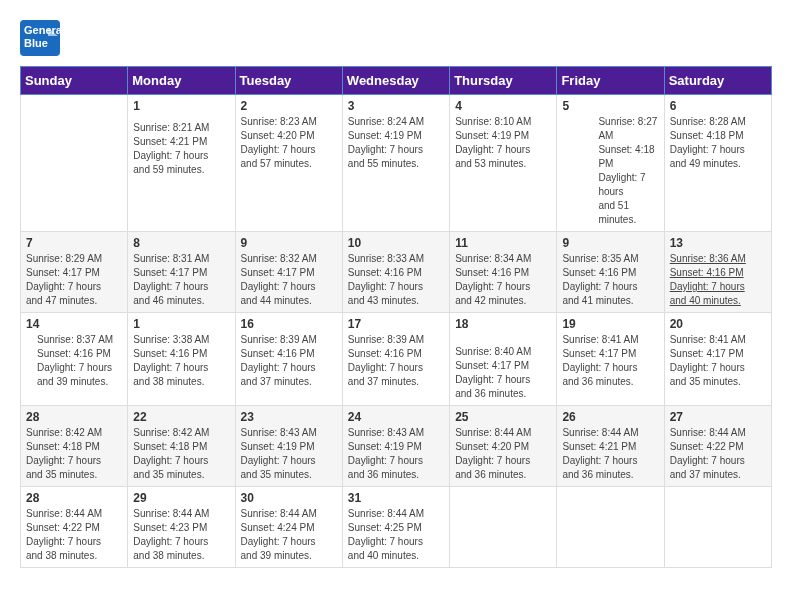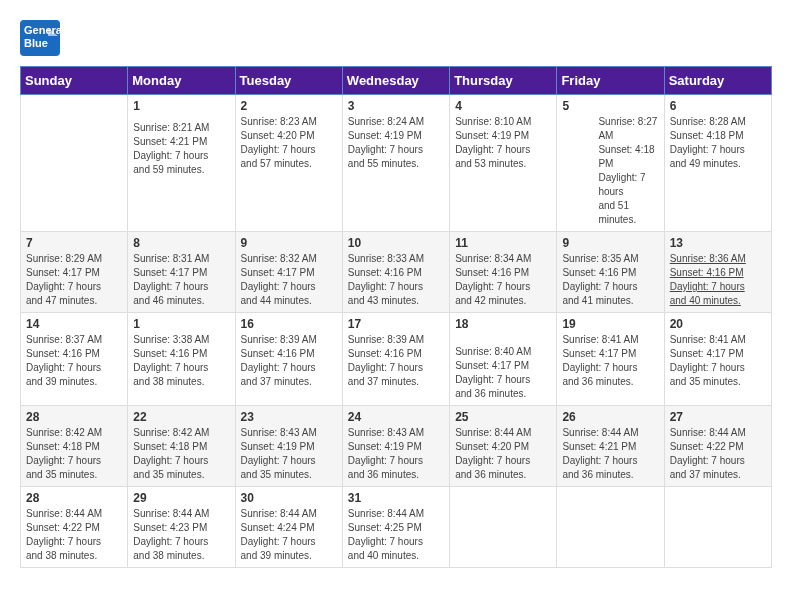--- a/index.html
+++ b/index.html
@@ -214,21 +214,21 @@
           <span class="day-num">13</span>
           <div class="cell-info" style="white-space: pre-line; text-decoration: underline;">Sunrise: 8:36 AM
 Sunset: 4:16 PM
 Daylight: 7 hours
 and 40 minutes.</div>
         </td>
       </tr>
       <tr>
         <td>
           <span class="day-num">14</span>
-          <div class="cell-info" style="white-space: pre-line;">Sunrise: 8:37 AM
+          <div class="cell-info" style="white-space: pre-line; margin-left: 11px;">Sunrise: 8:37 AM
 Sunset: 4:16 PM
 Daylight: 7 hours
 and 39 minutes.</div>
         </td>
         <td>
           <span class="day-num">1</span>
           <div class="cell-info" style="white-space: pre-line;">Sunrise: 3:38 AM
 Sunset: 4:16 PM
 Daylight: 7 hours
 and 38 minutes.</div>

